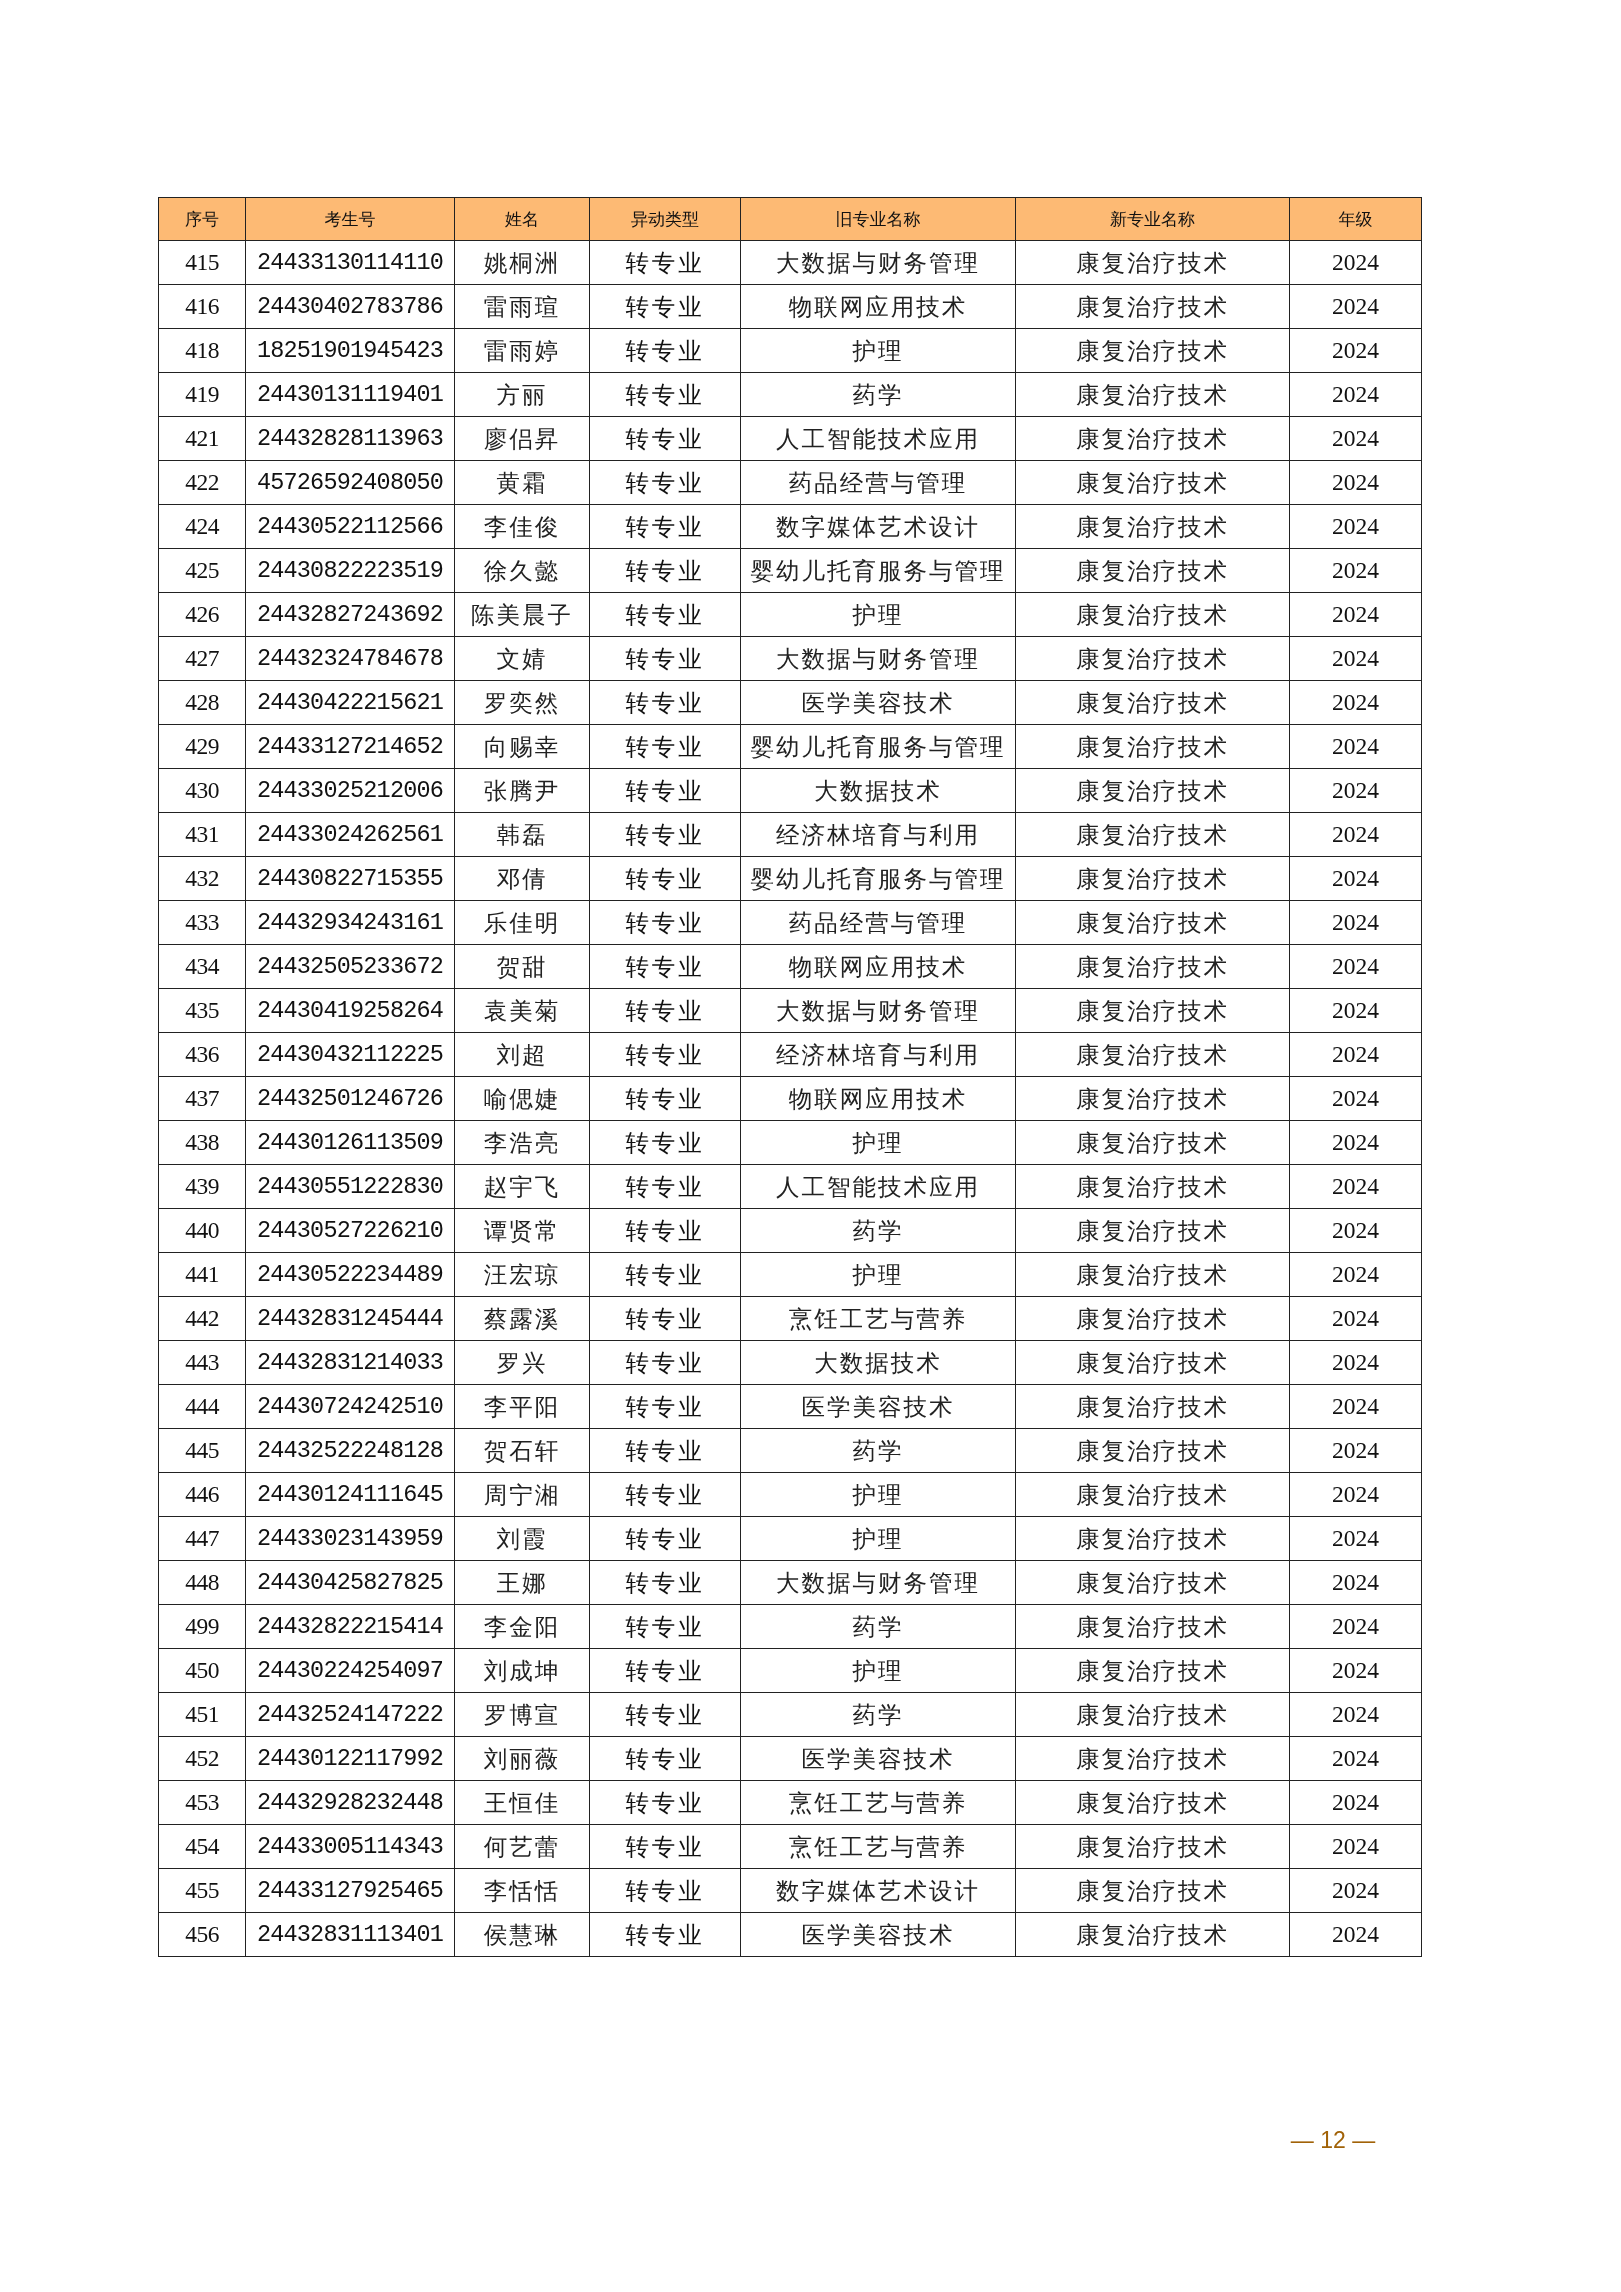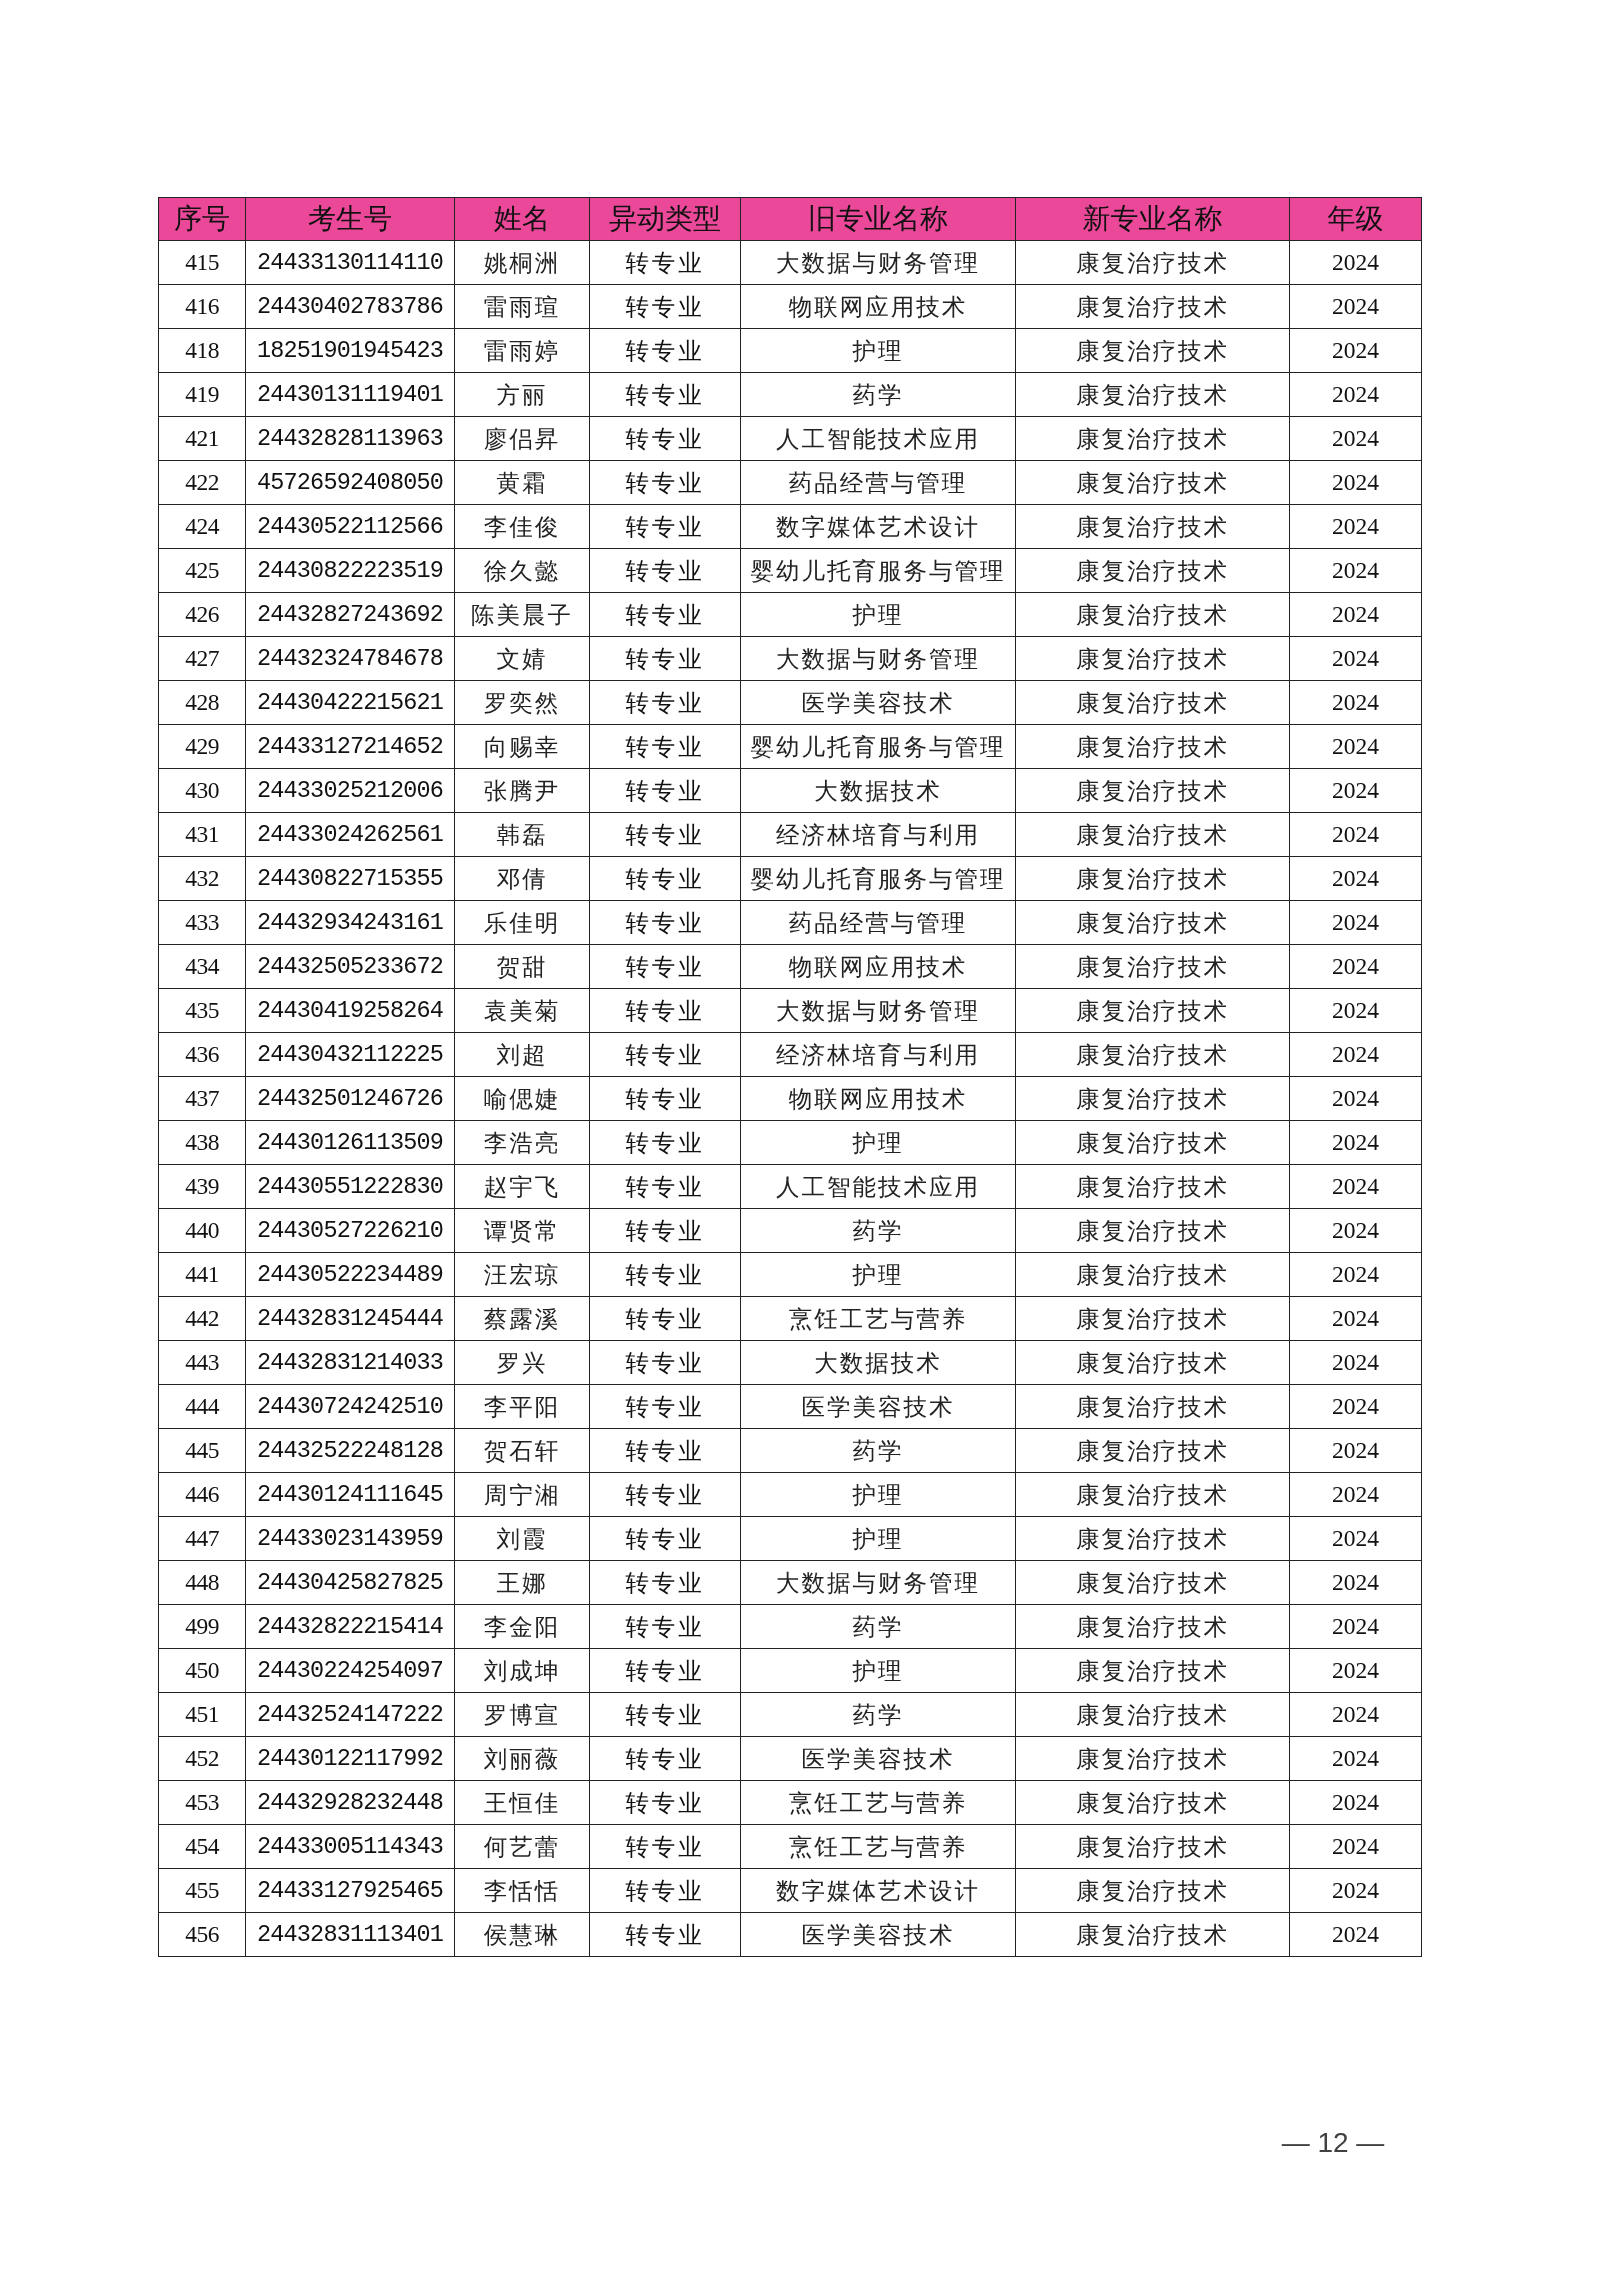--- a/index.html
+++ b/index.html
@@ -3,30 +3,30 @@
   <meta charset="utf-8">
   <style>
     html, body { margin: 0; padding: 0; background: #ffffff; }
     body { width: 1621px; height: 2293px; position: relative; overflow: hidden;
            font-family: "DejaVu Serif", "Liberation Serif", serif; color: #111; }
     .page { position: absolute; left: 0; top: 0; width: 1621px; height: 2293px; background: #fff; }
     table.roster { position: absolute; left: 158px; top: 197px; width: 1264px;
                    border-collapse: collapse; table-layout: fixed; }
     table.roster th, table.roster td { border: 1.5px solid #222; padding: 0; text-align: center;
                    vertical-align: middle; overflow: hidden; white-space: nowrap; }
-    table.roster thead th { height: 42px; background: #ec4899; font-family: "DejaVu Sans", "Liberation Sans", sans-serif;
-                   font-size: 28px; font-weight: normal; color: #111; }
+    table.roster thead th { height: 42px; background: #fdba74; font-family: "DejaVu Sans", "Liberation Sans", sans-serif;
+                   font-size: 17px; font-weight: normal; color: #111; }
     table.roster tbody td { height: 43px; font-size: 23.5px; }
     td.num { font-family: "Liberation Serif", "DejaVu Serif", serif; font-size: 25.5px; letter-spacing: -0.5px; }
     td.id { font-family: Liberation Mono, monospace; font-size: 22.5px; letter-spacing: -0.8px; }
     td.cn { font-family: "DejaVu Serif", "Liberation Serif", serif; font-size: 21.6px; letter-spacing: 2px; color: #222; }
     td.type { font-family: "DejaVu Serif", "Liberation Serif", serif; font-size: 23.5px; letter-spacing: 2.9px; }
     td.year { font-family: "Liberation Serif", "DejaVu Serif", serif; font-size: 25.5px; }
     .page-number { position: absolute; left: 1274px; top: 2127px; width: 118px; text-align: center;
-                   font-family: "Liberation Sans", "DejaVu Sans", sans-serif; font-size: 28px; color: #404040; }
+                   font-family: "Liberation Sans", "DejaVu Sans", sans-serif; font-size: 23px; color: #a16207; }
   </style>
 </head>
 <body>
 
 <div class="page">
   <table class="roster">
     <colgroup>
       <col style="width:87px">
       <col style="width:209px">
       <col style="width:135px">

